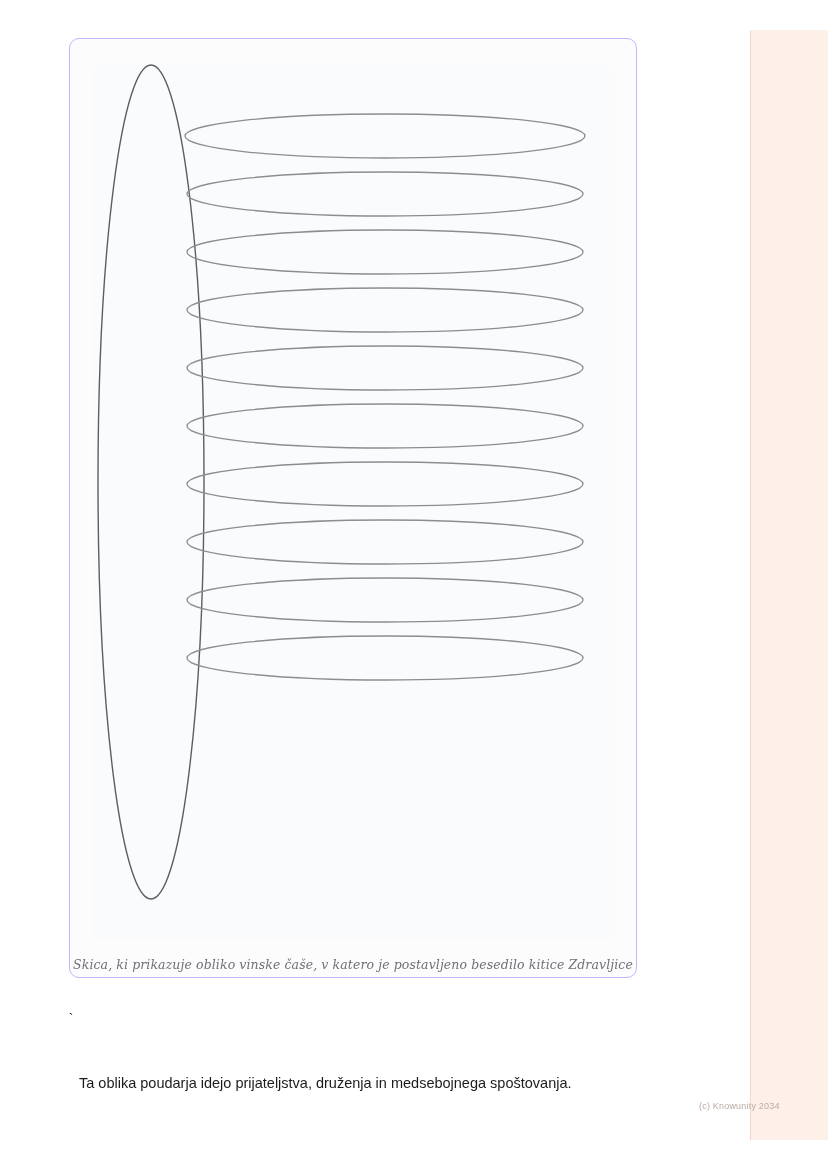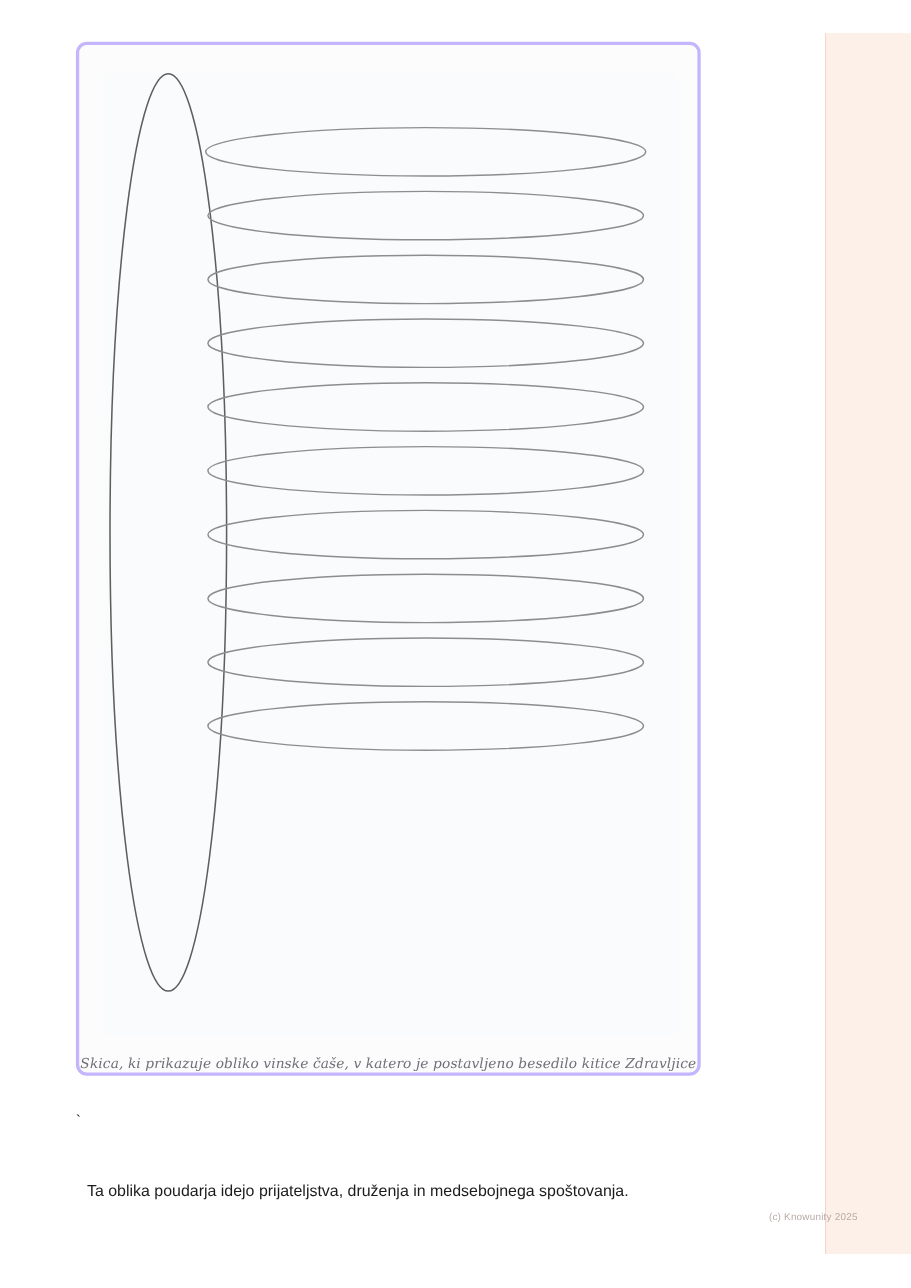--- a/index.html
+++ b/index.html
@@ -34,21 +34,21 @@
   }
 
   
   #figure-card {
     position: absolute;
     left: 69px;
     top: 38px;
     width: 568px;
     height: 940px;
     background: #fcfcfd;
-    border: 3px solid #c4b5fd;
+    border: 1px solid #c4b5fd;
     border-radius: 10px;
     box-sizing: border-box;
   }
   #figure-inner {
     position: absolute;
     left: 23px;
     top: 25px;
     width: 522px;
     height: 876px;
     background: #fafbfc;
@@ -127,13 +127,13 @@
     </svg>
   </div>
 
   <div id="figure-caption">Skica, ki prikazuje obliko vinske čaše, v katero je postavljeno besedilo kitice Zdravljice</div>
 </div>
 
 <div id="backtick-mark">`</div>
 
 <p id="body-paragraph">Ta oblika poudarja idejo prijateljstva, druženja in medsebojnega spoštovanja.</p>
 
-<div id="watermark">(c) Knowunity 2025</div>
+<div id="watermark">(c) Knowunity 2034</div>
 
 </body></html>

